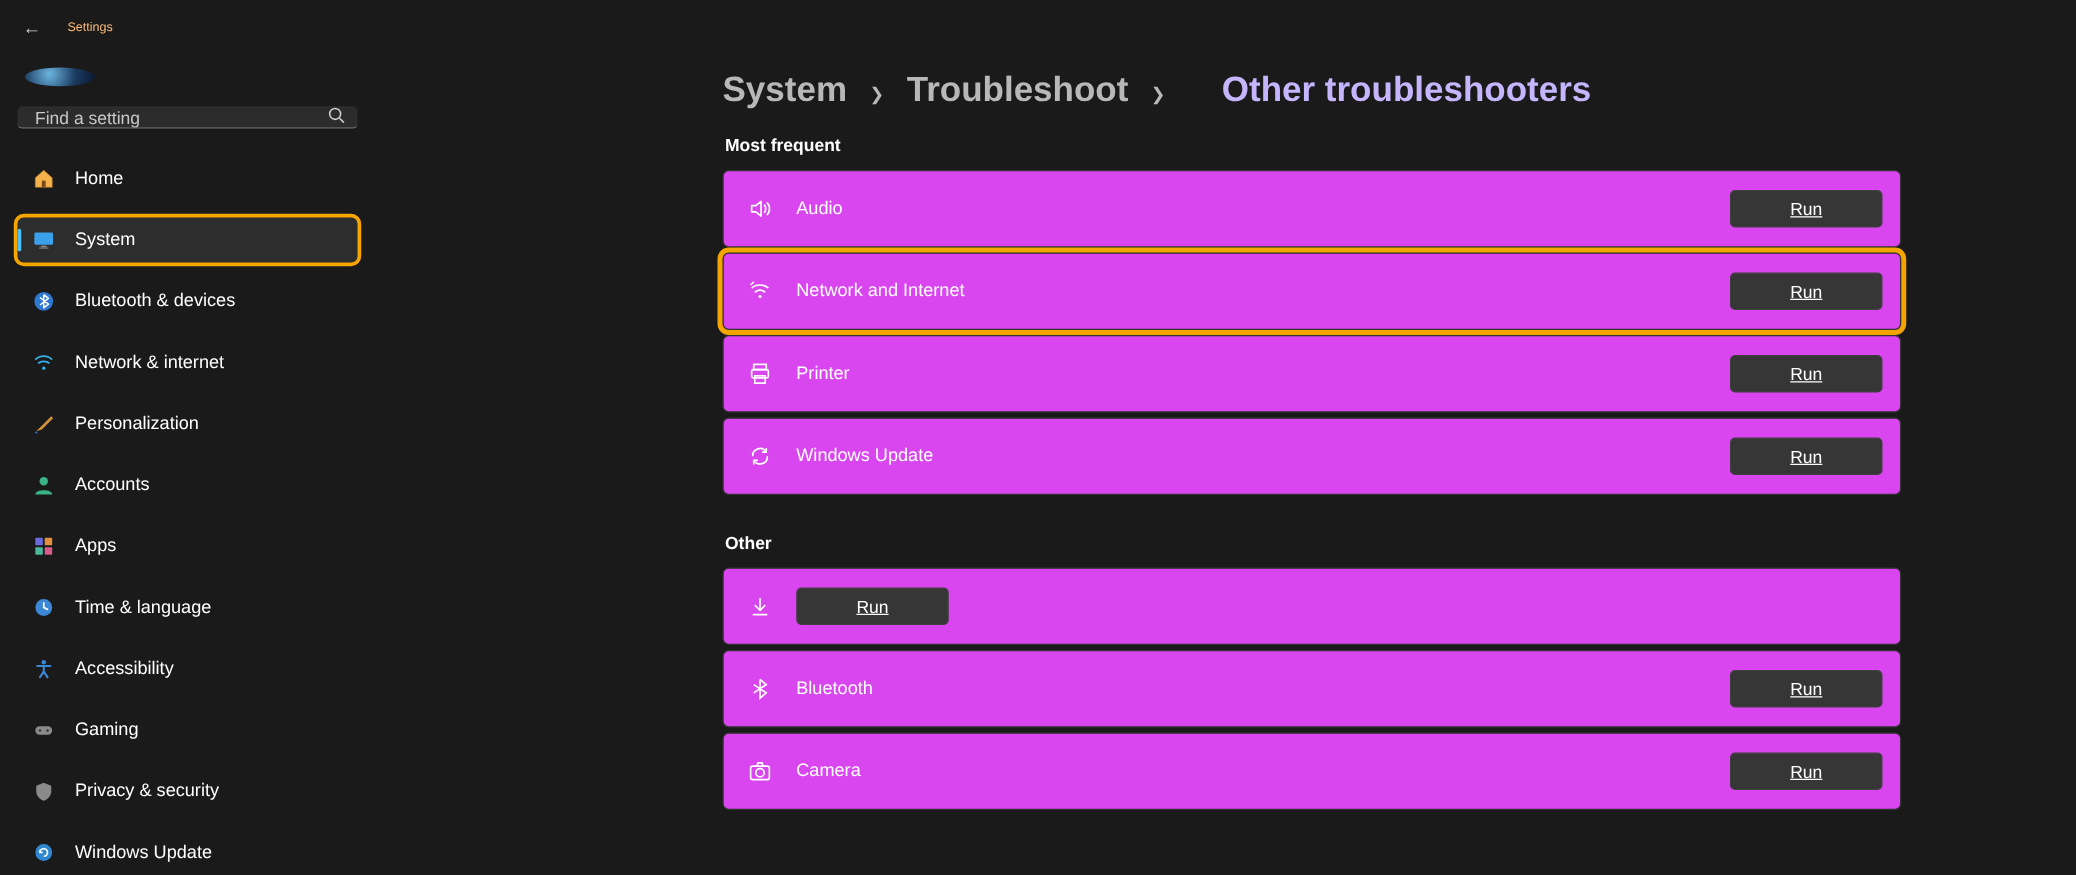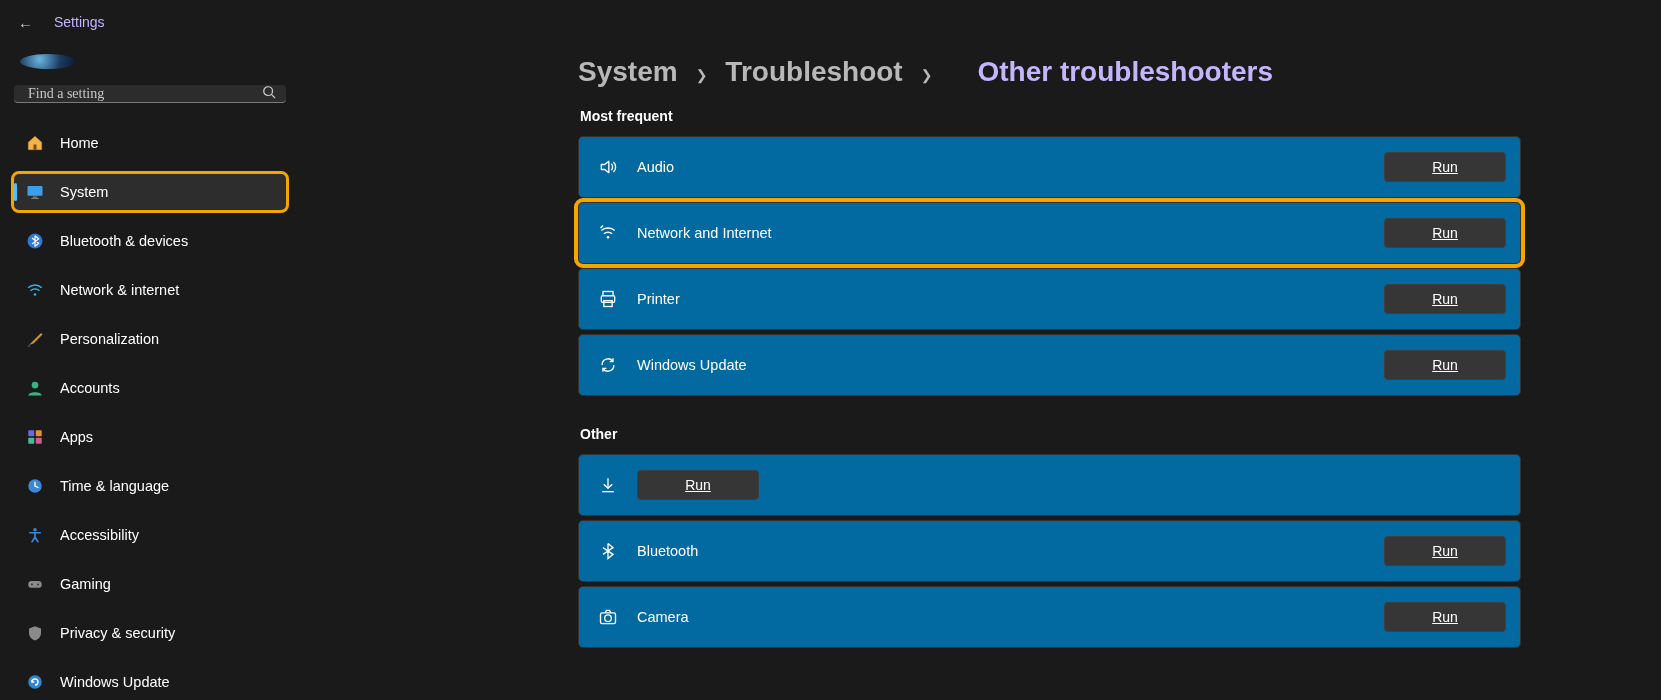--- a/index.html
+++ b/index.html
@@ -21,22 +21,22 @@
     padding-left: 18px;
     gap: 20px;
   }
   .back-arrow {
     font-size: 15px;
     color: #cfcfcf;
     cursor: pointer;
     width: 16px;
   }
   .titlebar-title {
-    font-size: 14px;
-    color: #c4b5fd;
+    font-size: 10px;
+    color: #fdba74;
   }
   .content-area {
     display: flex;
     flex: 1;
     overflow: hidden;
   }
   
   .sidebar {
     width: 300px;
     padding: 8px 14px 0 14px;
@@ -70,21 +70,20 @@
     padding: 0 10px 0 14px;
     margin-bottom: 22px;
   }
   .search-input {
     flex: 1;
     background: transparent;
     border: none;
     outline: none;
     color: #d0d0d0;
     font-size: 14px;
-    font-family: Liberation Serif, serif;
   }
   .search-input::placeholder { color: #c8c8c8; }
   .search-icon { color: #d0d0d0; font-size: 14px; }
   .nav-list { display: flex; flex-direction: column; gap: 13px; }
   .nav-item {
     display: flex;
     align-items: center;
     height: 36px;
     border-radius: 5px;
     padding-left: 12px;
@@ -137,21 +136,21 @@
     top: 3px;
   }
   .section-header {
     font-size: 14px;
     font-weight: 600;
     color: #ffffff;
     margin: 6px 0 12px 2px;
   }
   .ts-list { display: flex; flex-direction: column; gap: 4px; margin-bottom: 30px; }
   .ts-row {
-    background: #0369a1;
+    background: #d946ef;
     border: 1px solid #323232;
     border-radius: 5px;
     height: 62px;
     display: flex;
     align-items: center;
     padding: 0 14px 0 18px;
   }
   .ts-row.highlight-box {
     outline: 4px solid #f5a500;
     outline-offset: 0;

